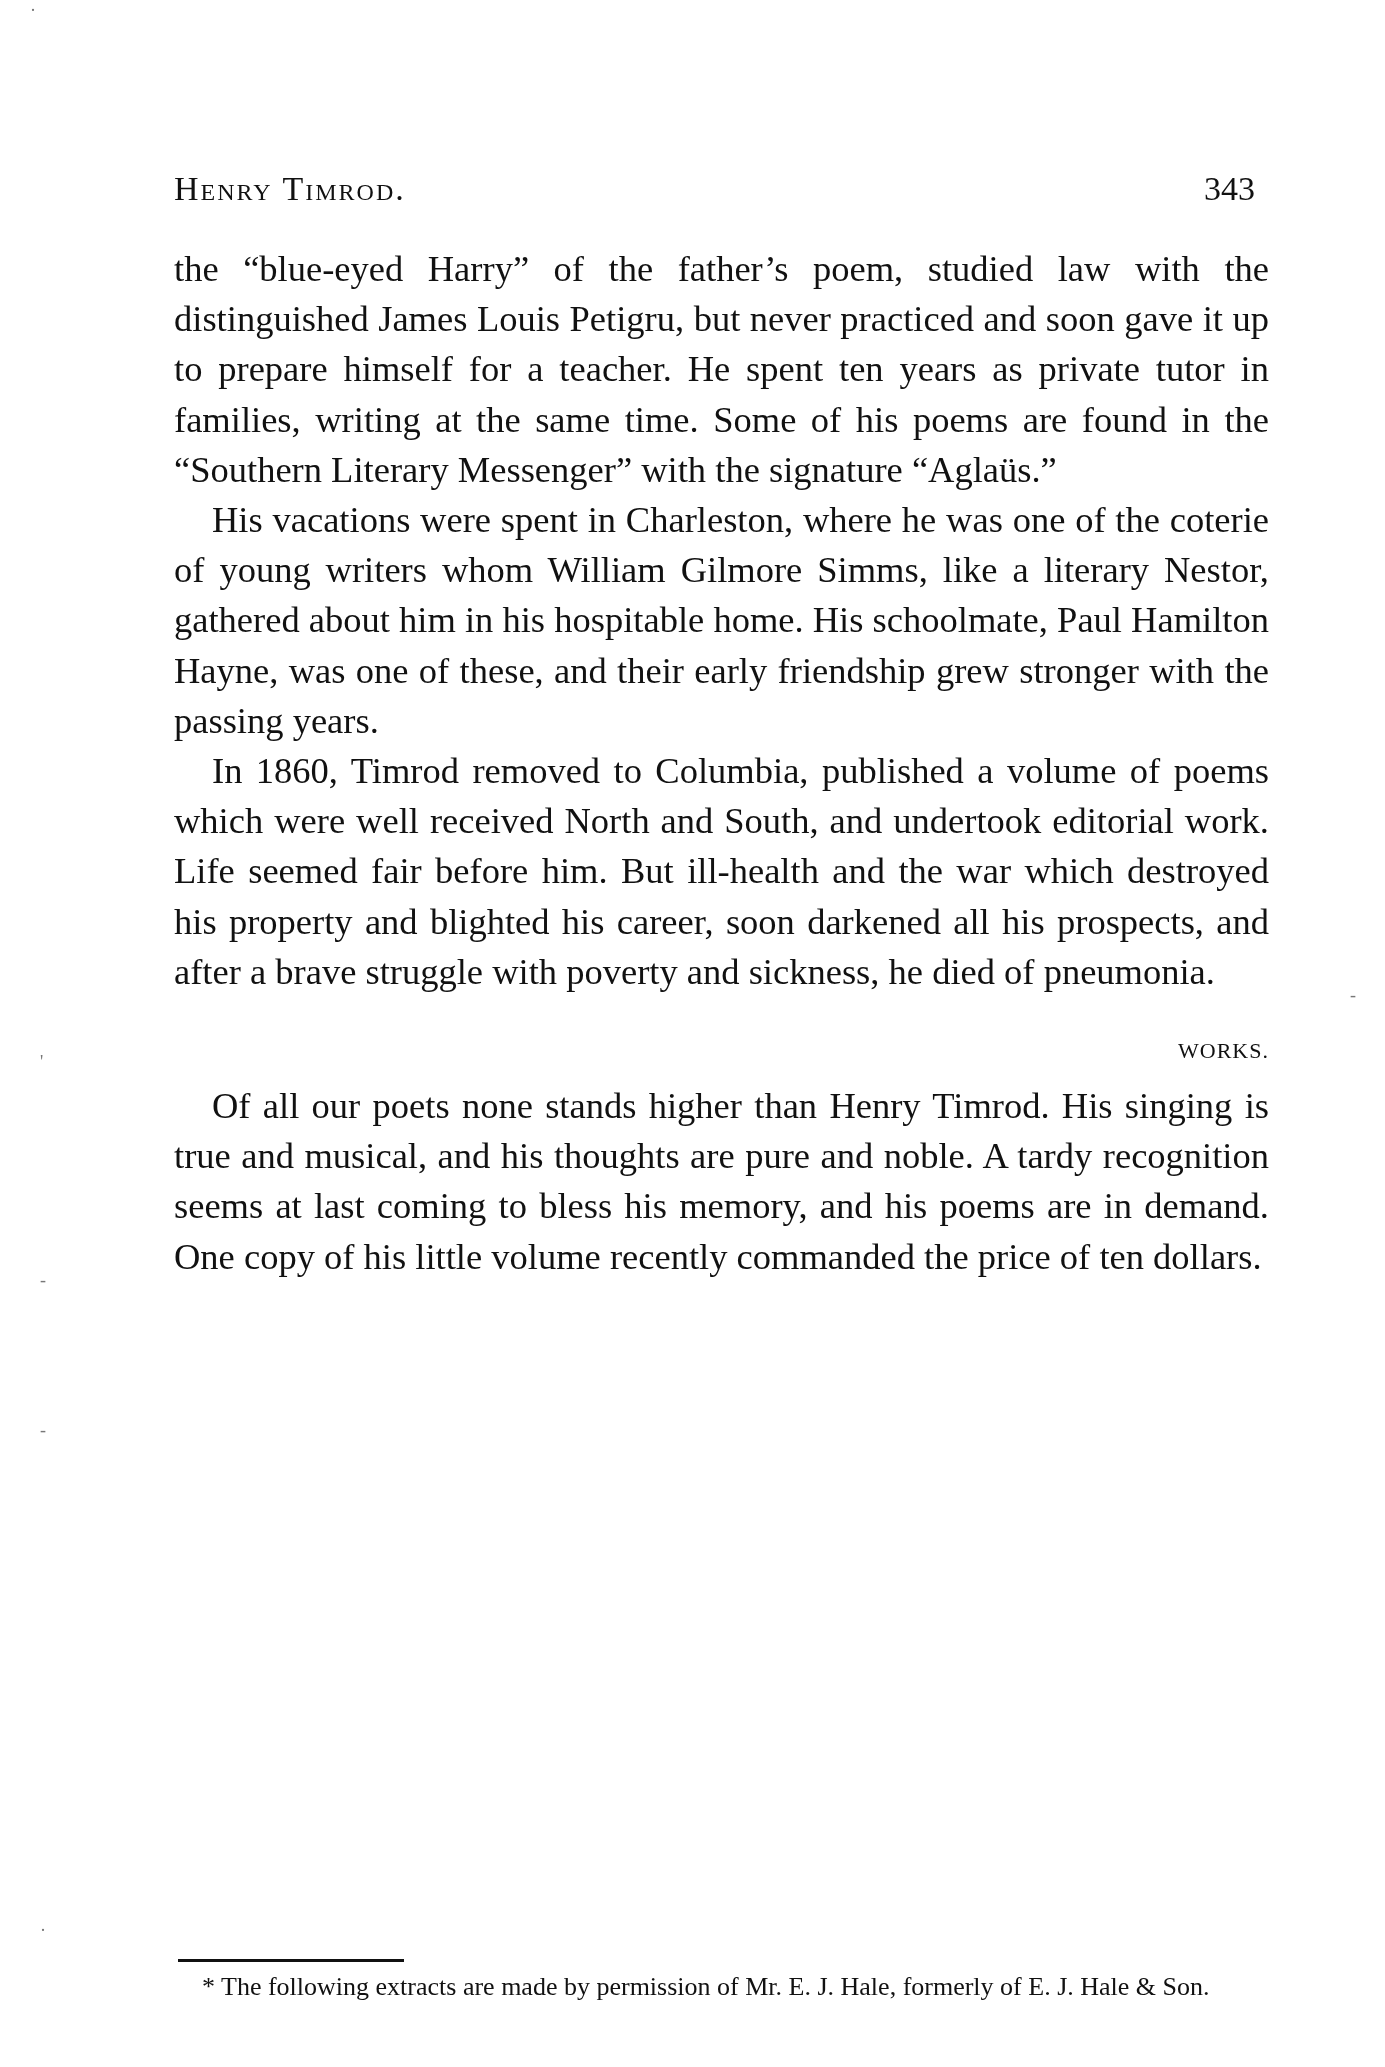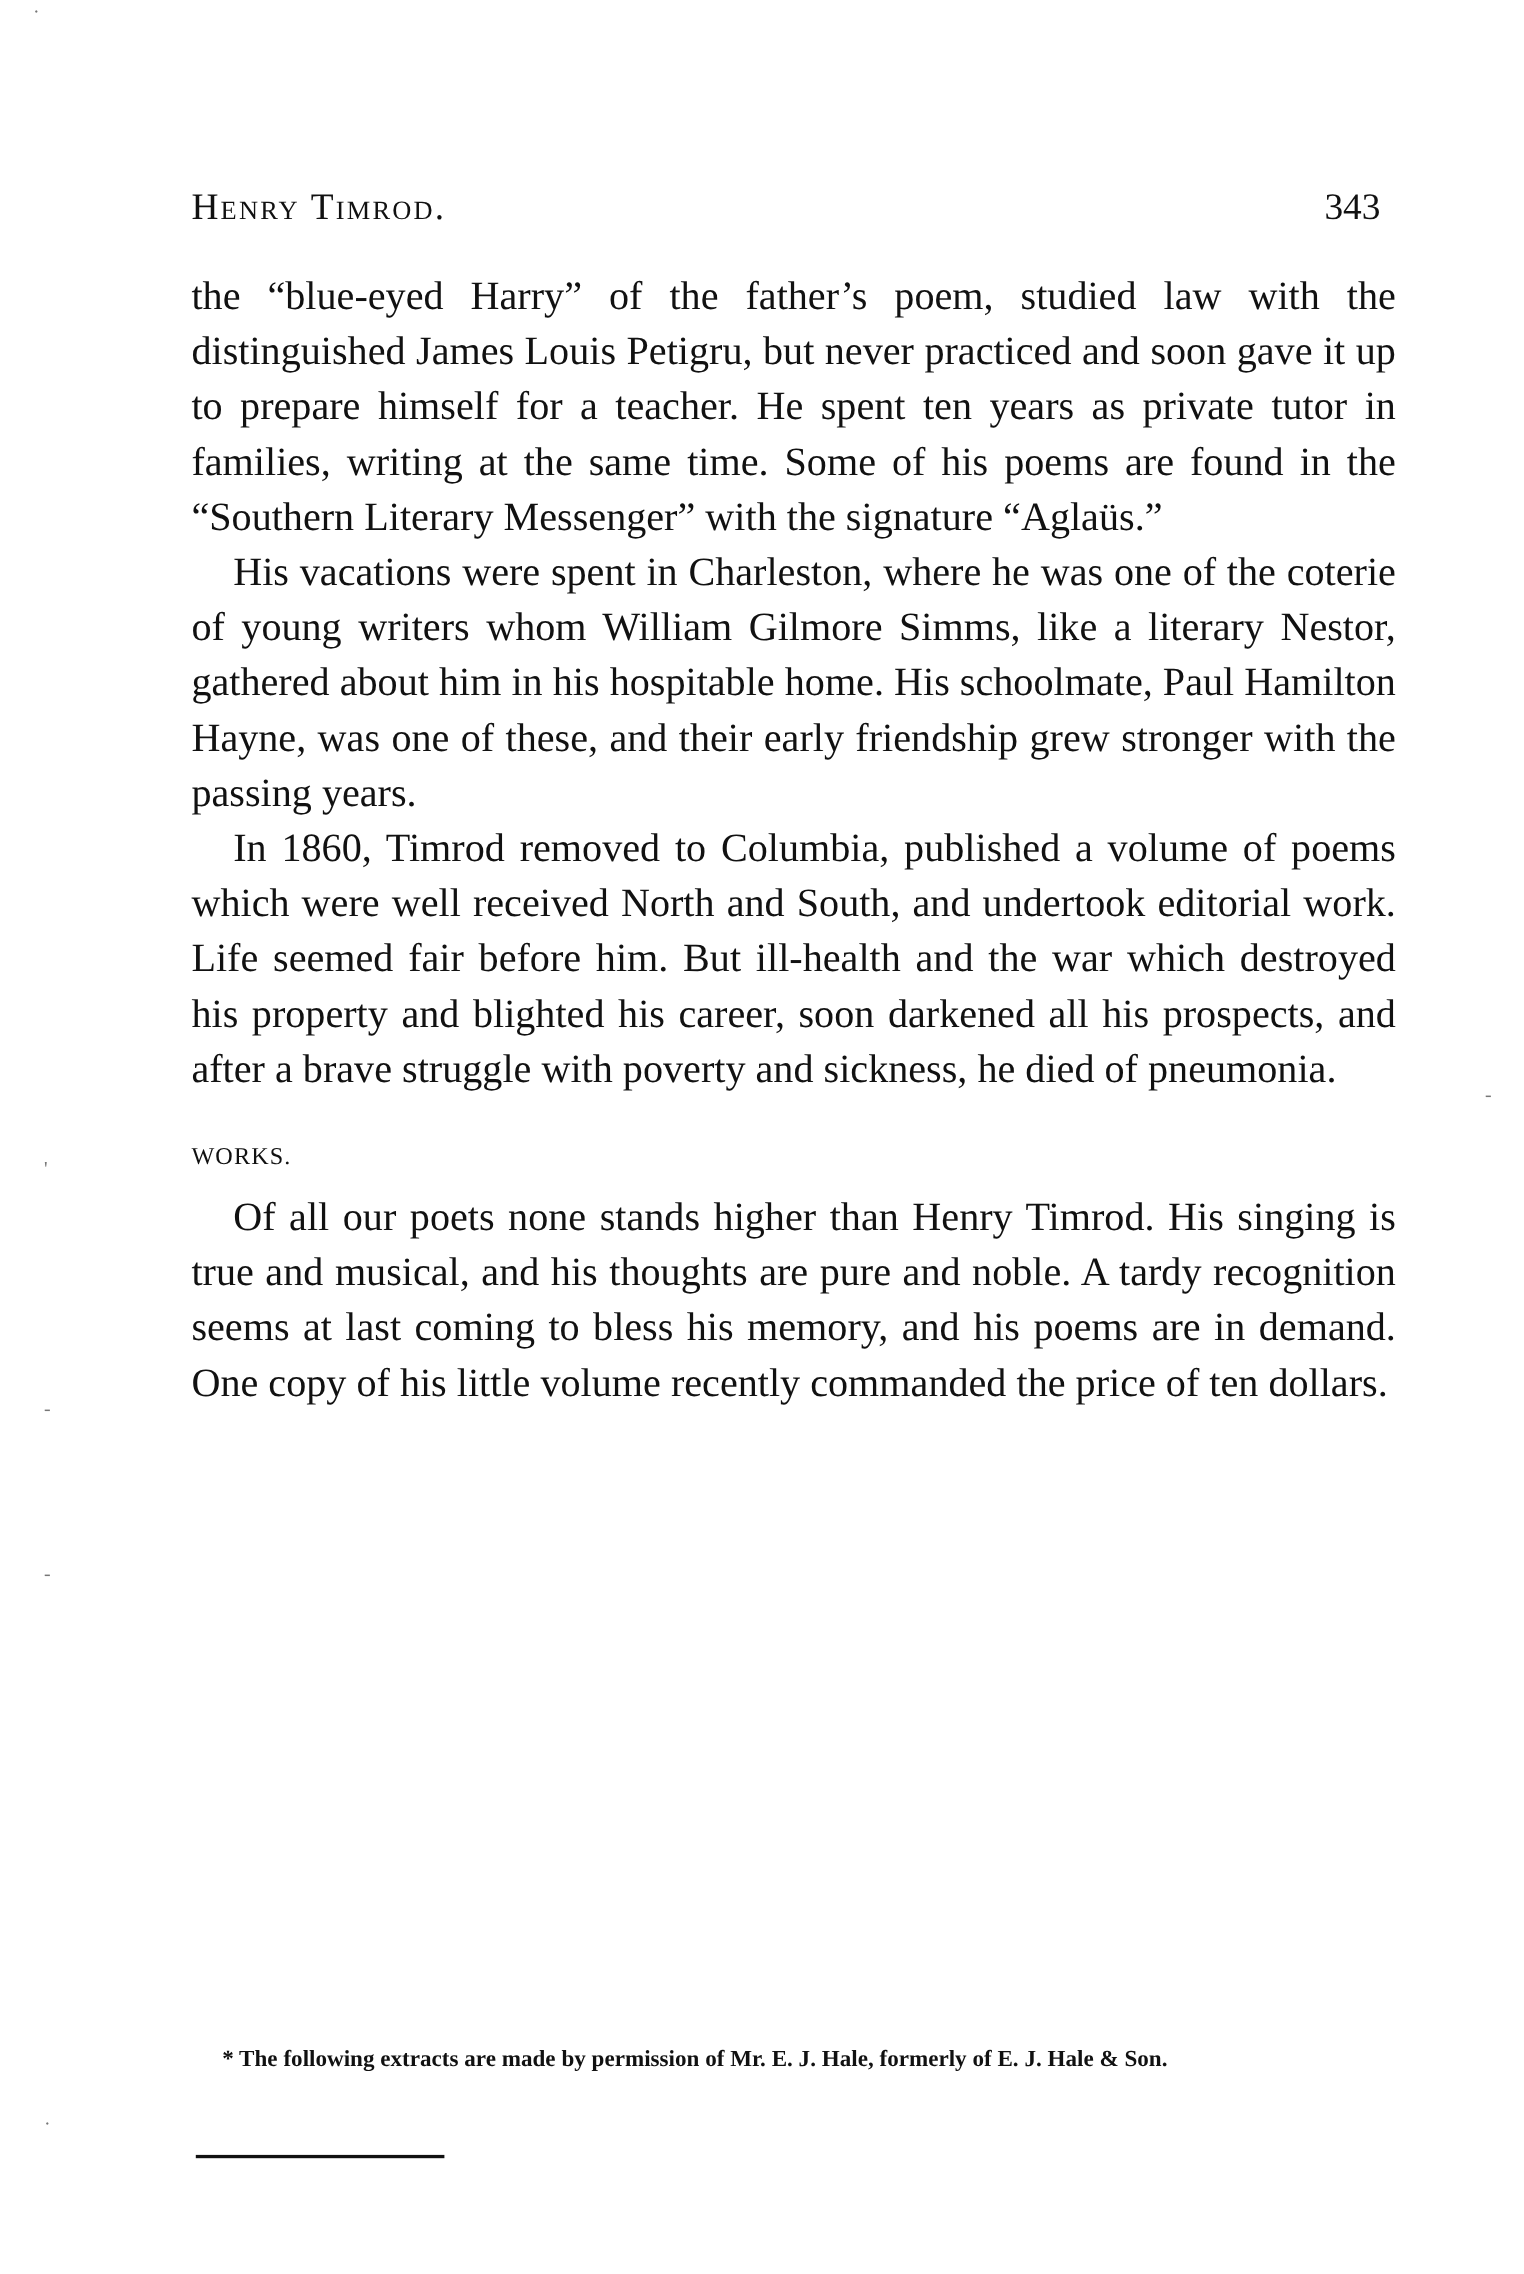--- a/index.html
+++ b/index.html
@@ -7,28 +7,28 @@
          font-family: "Liberation Serif", "DejaVu Serif", serif; color: #111; }
   .page { position: absolute; left: 0; top: 0; width: 1385px; height: 2067px; }
   .running-head { position: absolute; top: 170px; left: 174px; width: 1095px; height: 44px; }
   .rh-title { position: absolute; left: 0; right: 0; text-align: left;
               font-size: 34px; letter-spacing: 2px; font-variant: small-caps; }
   .rh-page { position: absolute; right: 14px; top: 0; font-size: 34px; }
   .body-text { position: absolute; left: 174px; width: 1095px; top: 244px;
                font-size: 36.5px; line-height: 50.2px; text-align: justify; }
   .body-text p { margin: 0; }
   .indent { text-indent: 38px; }
-  .works-heading { text-align: left; font-size: 22px; letter-spacing: 1px;
+  .works-heading { text-align: right; font-size: 22px; letter-spacing: 1px;
                    margin-top: 34px; margin-bottom: 10px; line-height: 40px; }
   .works-row { display: flex; justify-content: space-between; font-size: 19px;
                line-height: 30px; padding-left: 24px; margin-bottom: 30px; }
   .footnote-rule { position: absolute; left: 178px; top: 1959px; width: 226px;
                    border-top: 3px solid #111; }
-  .footnote { position: absolute; left: 174px; width: 1095px; top: 1857px;
-              font-size: 21px; line-height: 28px; font-weight: bold; text-indent: 28px; }
+  .footnote { position: absolute; left: 174px; width: 1095px; top: 1973px;
+              font-size: 26px; line-height: 28px; font-weight: normal; text-indent: 28px; }
   .margin-mark { position: absolute; color: #777; font-size: 18px; }
 </style>
 </head>
 <body>
 
 <div class="page">
 
   <div class="running-head">
     <div class="rh-title">Henry Timrod.</div>
     <div class="rh-page">343</div>

